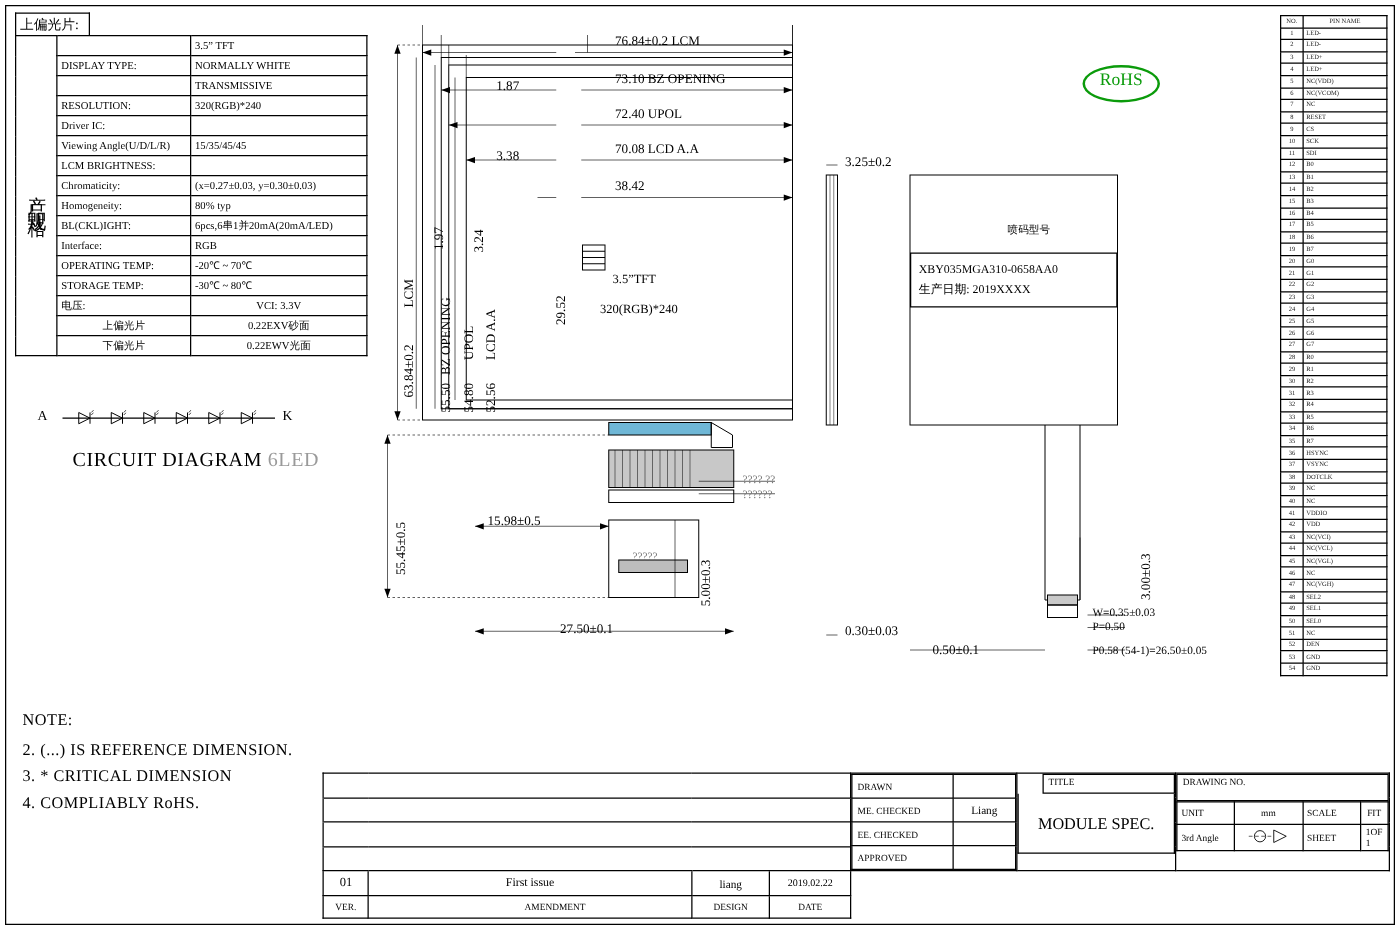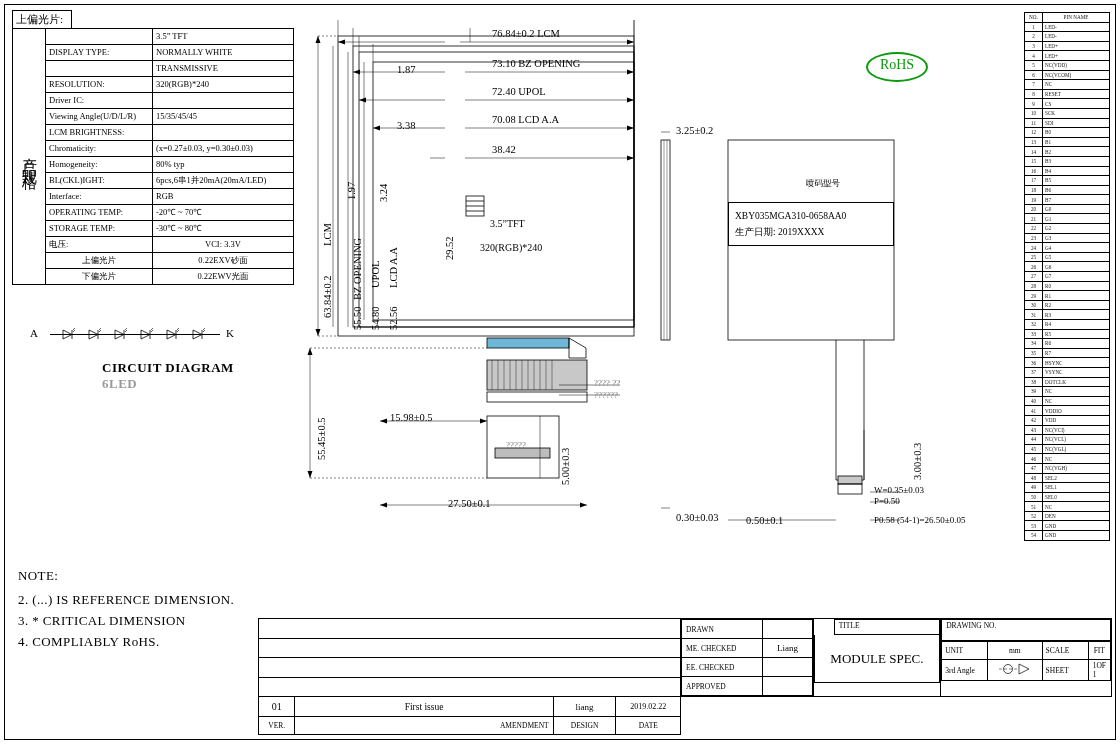--- a/index.html
+++ b/index.html
@@ -20,21 +20,21 @@
   table.spec{border-collapse:collapse;width:260px;font-size:8.5px;table-layout:fixed;}
   table.spec td{border:1px solid #000;padding:1px 3px;height:13px;vertical-align:middle;line-height:11px;}
   td.cat{width:26px;text-align:center;font-size:15px;font-family:"DejaVu Sans",sans-serif;letter-spacing:0;line-height:22px;}
   td.lbl{width:100px;}
   td.val{width:134px;}
   .ctr{text-align:center;}
 
   
   .circuit{left:30px;top:320px;width:230px;}
   .circuit-row{position:relative;height:30px;}
-  .circuit-cap{font-size:13px;letter-spacing:.5px;margin-top:10px;margin-left:72px;font-weight:bold;}
+  .circuit-cap{font-size:16px;letter-spacing:.5px;margin-top:10px;margin-left:28px;}
   .circuit-cap .gray{color:#9a9a9a;}
   .cline{position:absolute;top:14px;left:20px;width:170px;height:1px;background:#000;}
   .led{position:absolute;top:7px;width:15px;height:15px;}
   .led svg{display:block;}
   .ak{position:absolute;font-size:11px;top:7px;}
 
   
   .note{left:18px;top:565px;font-size:13px;line-height:21px;letter-spacing:.4px;}
   .note .hd{margin-bottom:3px;}
 
@@ -360,21 +360,21 @@
 <div class="dimtxt vert" style="left:370px;top:330px;">54.80</div>
 <div class="dimtxt vert" style="left:388px;top:288px;">LCD A.A</div>
 <div class="dimtxt vert" style="left:388px;top:330px;">52.56</div>
 <div class="dimtxt vert" style="left:316px;top:460px;">55.45±0.5</div>
 
 <div class="dimtxt" style="left:390px;top:412px;">15.98±0.5</div>
 <div class="dimtxt" style="left:448px;top:498px;">27.50±0.1</div>
 <div class="dimtxt vert" style="left:560px;top:485px;">5.00±0.3</div>
 
 <div class="dimtxt" style="left:676px;top:125px;">3.25±0.2</div>
-<div class="dimtxt" style="left:676px;top:512px;">0.30±0.03</div>
+<div class="dimtxt" style="left:676px;top:500px;">0.30±0.03</div>
 <div class="dimtxt" style="left:746px;top:515px;">0.50±0.1</div>
 <div class="dimtxt vert" style="left:912px;top:480px;">3.00±0.3</div>
 
 <div class="dimtxt" style="left:874px;top:485px;font-size:9px;">W=0.35±0.03</div>
 <div class="dimtxt" style="left:874px;top:496px;font-size:9px;">P=0.50</div>
 <div class="dimtxt" style="left:874px;top:515px;font-size:9px;">P0.58 (54-1)=26.50±0.05</div>
 
 <div class="lcdlabel" style="left:490px;top:218px;font-size:10px;">3.5”TFT</div>
 <div class="lcdlabel" style="left:480px;top:242px;font-size:10px;">320(RGB)*240</div>
 
@@ -688,19 +688,19 @@
       <td style="border-left:none;"></td>
     </tr>
     <tr>
       <td class="ctr" style="height:17px;font-size:10px;text-align:center;">01</td>
       <td class="ctr" style="text-align:center;font-size:9.5px;">First issue</td>
       <td class="ctr" style="text-align:center;font-size:9px;">liang</td>
       <td class="ctr" style="text-align:center;font-size:8px;">2019.02.22</td>
     </tr>
     <tr>
       <td class="ctr" style="height:15px;text-align:center;font-size:7.5px;">VER.</td>
-      <td class="ctr" style="text-align:right;font-size:7.5px;padding-left:44px;">AMENDMENT</td>
+      <td class="ctr" style="text-align:center;font-size:7.5px;padding-left:44px;">AMENDMENT</td>
       <td class="ctr" style="text-align:center;font-size:7.5px;">DESIGN</td>
       <td class="ctr" style="text-align:center;font-size:7.5px;">DATE</td>
     </tr>
   </tbody>
     </table>
 </div>
 
 </body></html>

